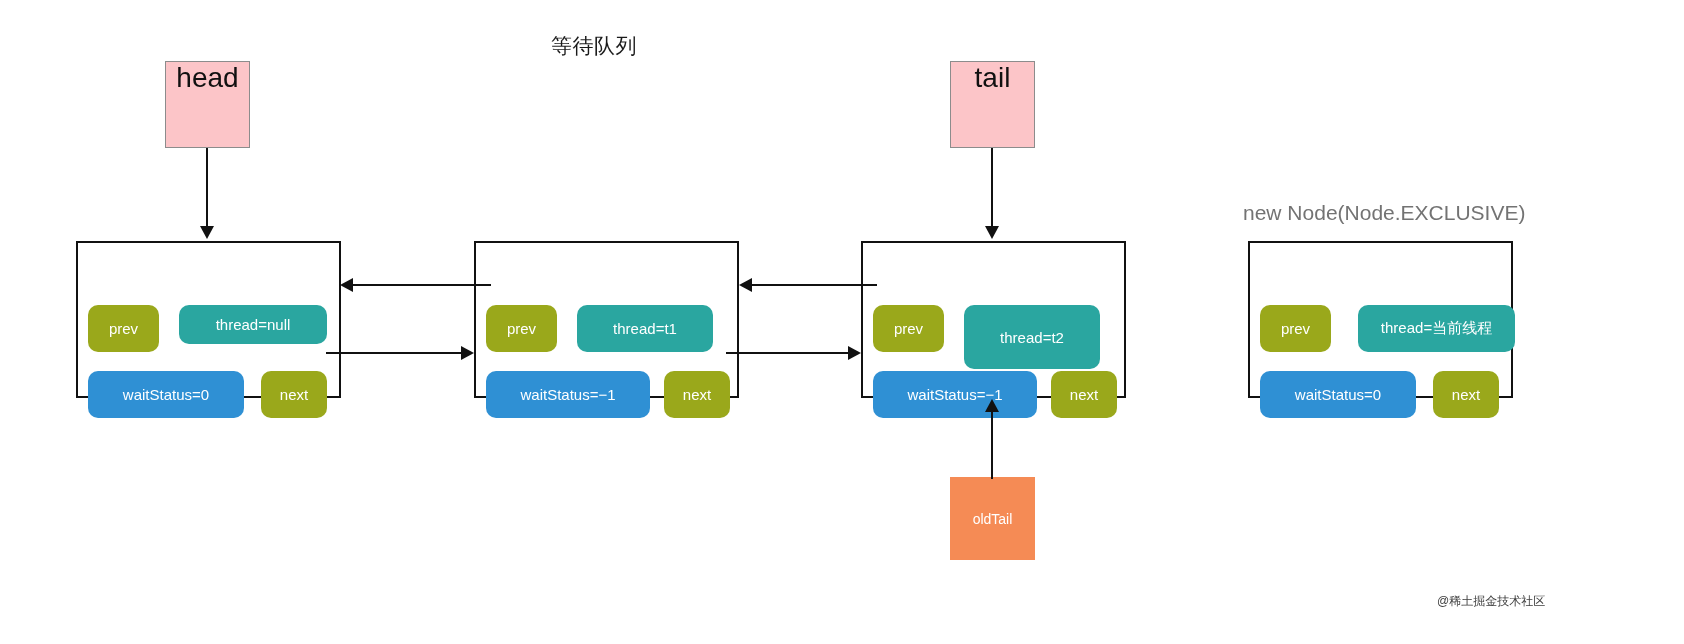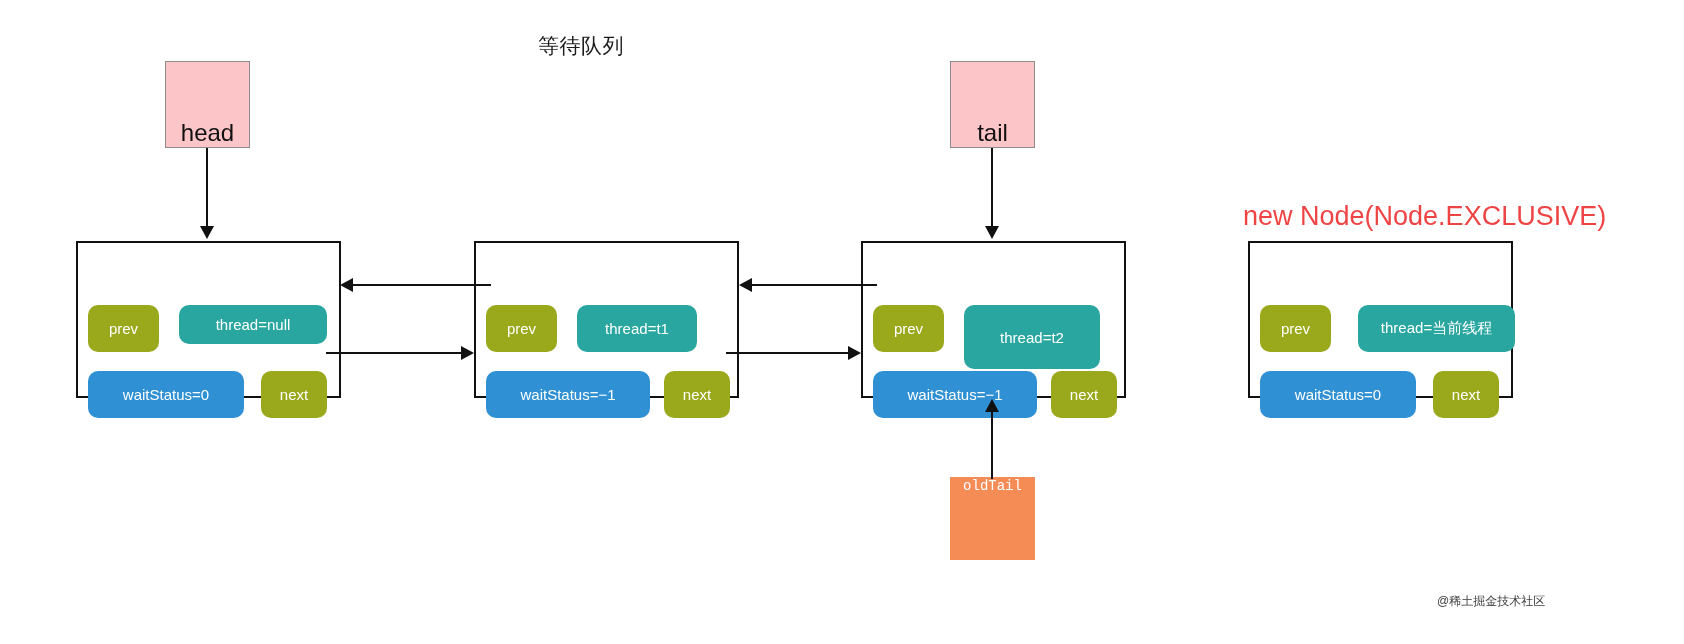--- a/index.html
+++ b/index.html
@@ -26,45 +26,45 @@
     letter-spacing: 0.5px;
     white-space: nowrap;
   }
 
   
   .ptr-box {
     background: #fcc5c8;
     border: 1.5px solid #8c8c8c;
     box-sizing: border-box;
     display: flex;
-    align-items: flex-end;
+    align-items: flex-start;
     justify-content: center;
-    font-size: 24px;
+    font-size: 28px;
     color: #111111;
   }
   .oldtail-box {
     background: #f58b55;
     border: 1.5px solid #f58b55;
     box-sizing: border-box;
     display: flex;
+    align-items: center;
     justify-content: center;
     font-size: 14px;
     color: #ffffff;
-    font-family: Liberation Mono, monospace;
   }
 
   
   .node-box {
     border: 2px solid #111111;
     box-sizing: border-box;
     background: #ffffff;
   }
   .node-label {
-    font-size: 27px;
-    color: #ef4444;
+    font-size: 21px;
+    color: #737373;
     white-space: nowrap;
   }
 
   
   .pill {
     position: absolute;
     box-sizing: border-box;
     border-radius: 10px;
     display: flex;
     align-items: center;
@@ -111,21 +111,21 @@
     font-size: 12px;
     color: #404040;
     white-space: nowrap;
   }
 </style>
 </head>
 <body>
 
 <div id="canvas">
 
-  <div class="abs diagram-title" style="left:538px; top:32px;">等待队列</div>
+  <div class="abs diagram-title" style="left:551px; top:32px;">等待队列</div>
 
   <div class="abs ptr-box" style="left:165px; top:61px; width:85px; height:87px;">
     <span>head</span>
   </div>
 
   <div class="abs line-v" style="left:206px; top:148px; height:80px;"></div>
   <div class="abs arrow-down" style="left:200px; top:226px;"></div>
 
   <div class="abs ptr-box" style="left:950px; top:61px; width:85px; height:87px;">
     <span>tail</span>
@@ -136,21 +136,21 @@
 
   <div class="abs node-box" style="left:76px; top:241px; width:265px; height:157px;">
     <div class="pill pill-prev" style="left:10px; top:20px; width:71px; height:47px;">prev</div>
     <div class="pill pill-thread" style="left:101px; top:20px; width:148px; height:39px;">thread=null</div>
     <div class="pill pill-status" style="left:10px; top:86px; width:156px; height:47px;">waitStatus=0</div>
     <div class="pill pill-next" style="left:183px; top:86px; width:66px; height:47px;">next</div>
   </div>
 
   <div class="abs node-box" style="left:474px; top:241px; width:265px; height:157px;">
     <div class="pill pill-prev" style="left:10px; top:20px; width:71px; height:47px;">prev</div>
-    <div class="pill pill-thread" style="left:101px; top:20px; width:120px; height:47px;">thread=t1</div>
+    <div class="pill pill-thread" style="left:101px; top:20px; width:136px; height:47px;">thread=t1</div>
     <div class="pill pill-status" style="left:10px; top:86px; width:164px; height:47px;">waitStatus=−1</div>
     <div class="pill pill-next" style="left:188px; top:86px; width:66px; height:47px;">next</div>
   </div>
 
   <div class="abs node-box" style="left:861px; top:241px; width:265px; height:157px;">
     <div class="pill pill-prev" style="left:10px; top:20px; width:71px; height:47px;">prev</div>
     <div class="pill pill-thread" style="left:101px; top:20px; width:136px; height:64px;">thread=t2</div>
     <div class="pill pill-status" style="left:10px; top:86px; width:164px; height:47px;">waitStatus=−1</div>
     <div class="pill pill-next" style="left:188px; top:86px; width:66px; height:47px;">next</div>
   </div>

